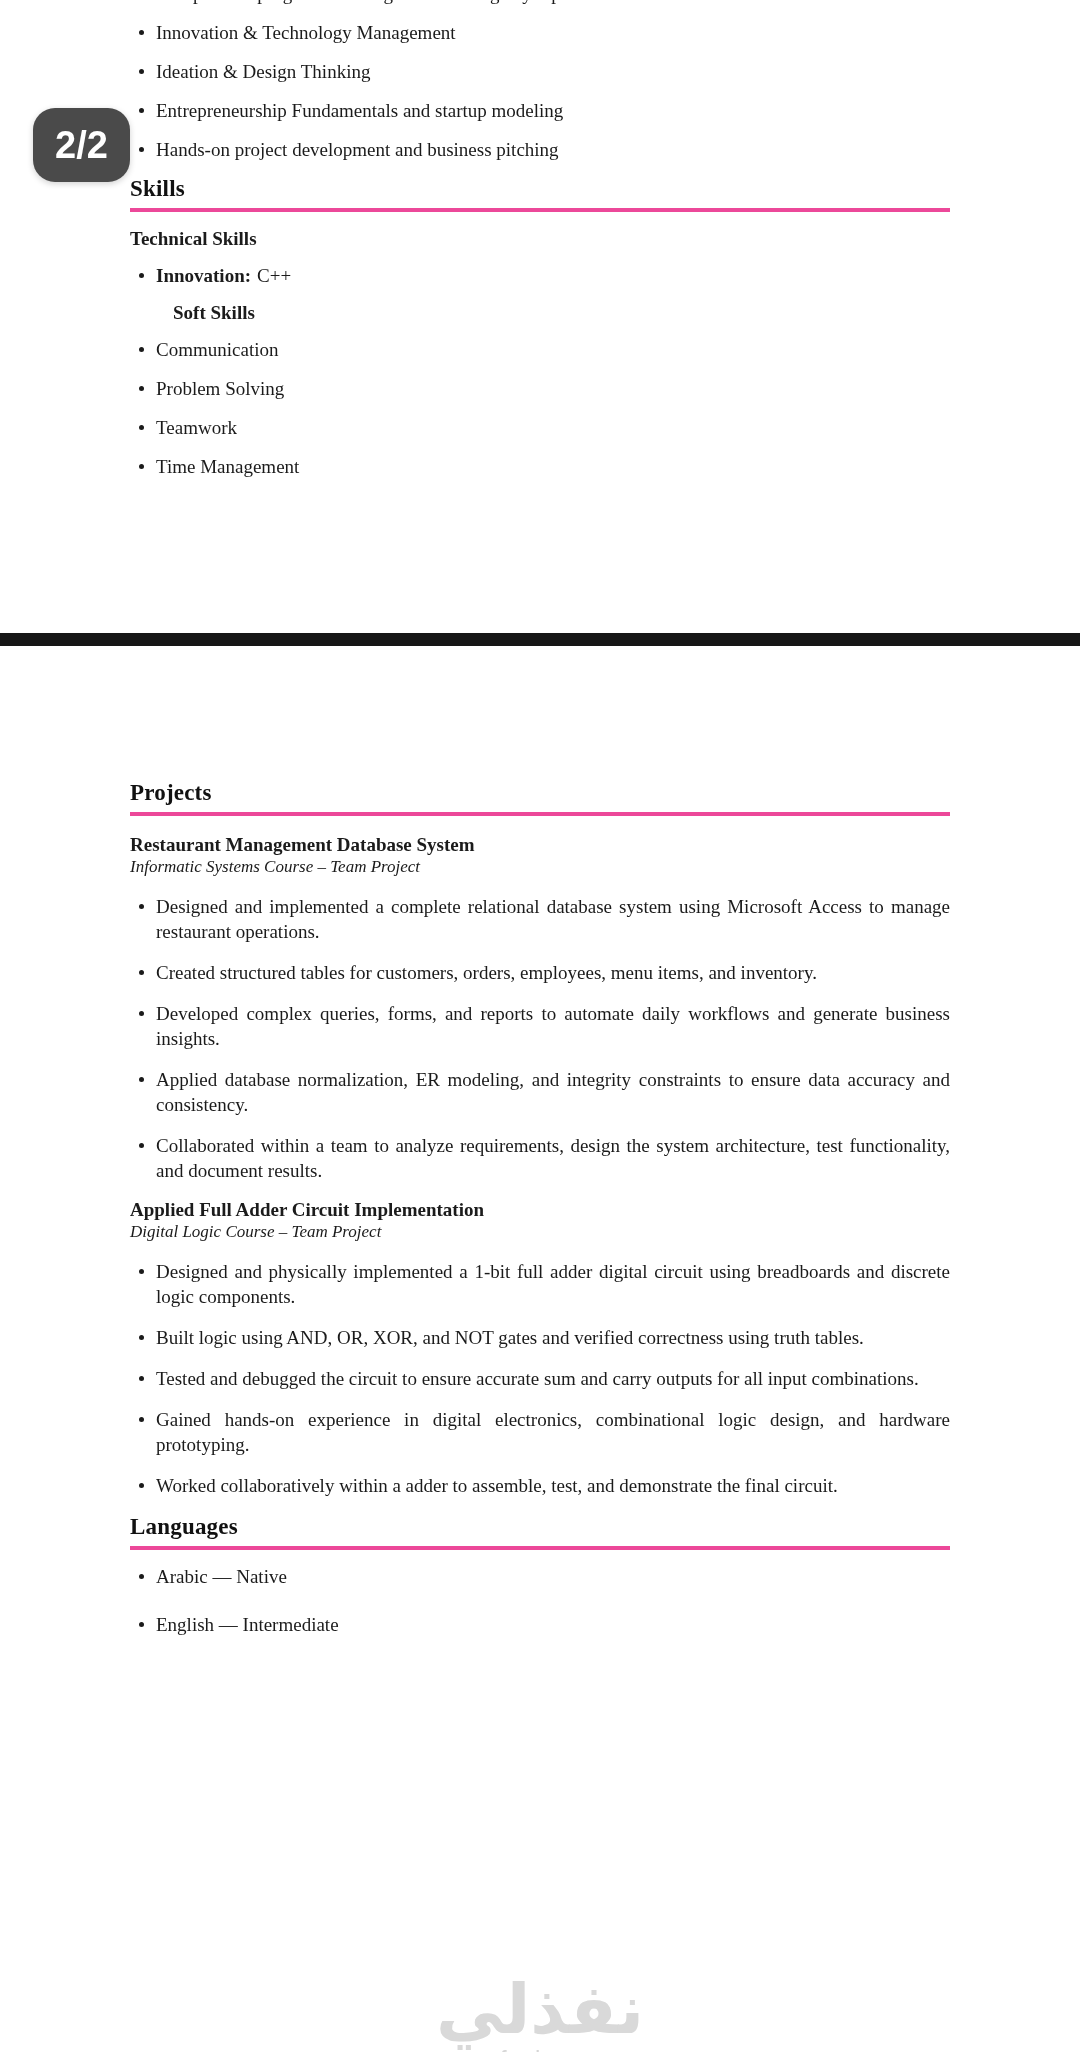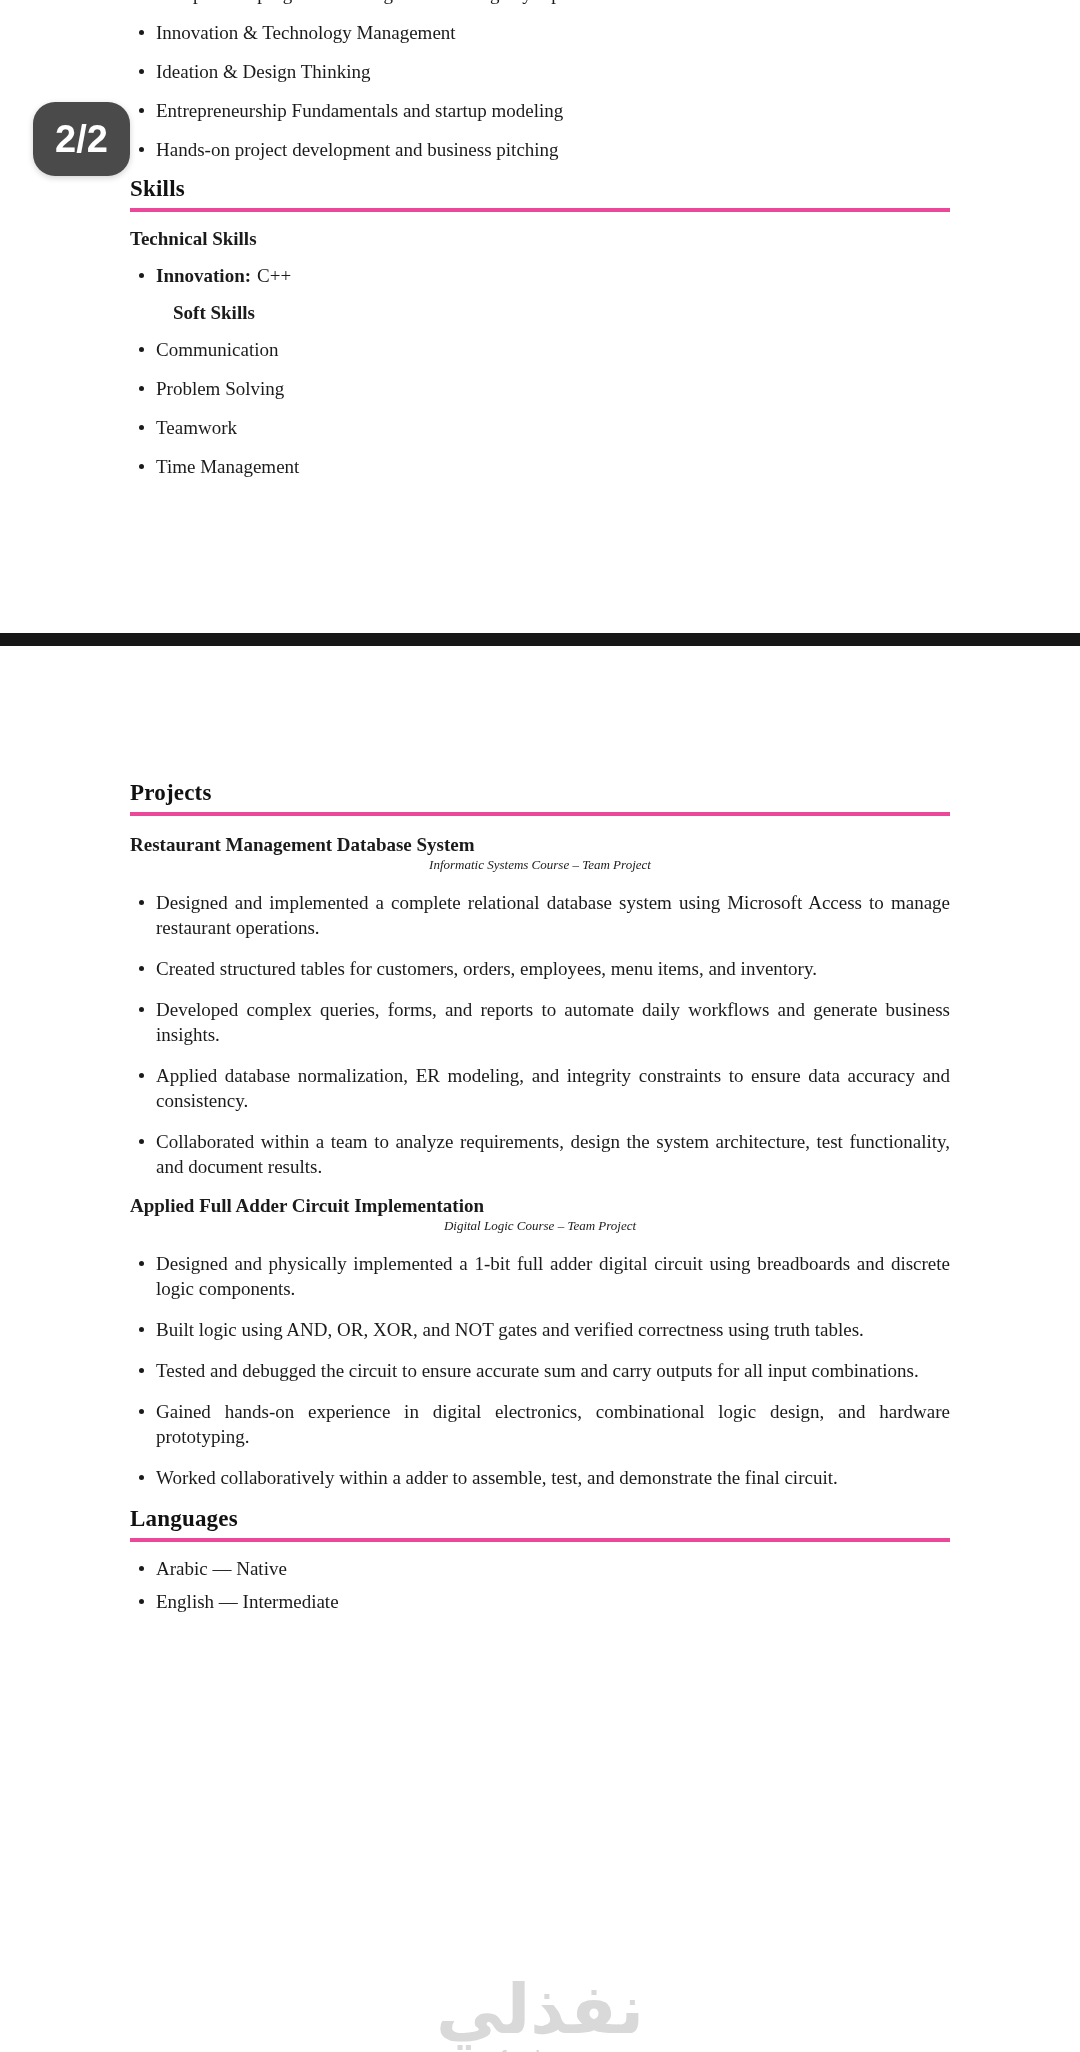--- a/index.html
+++ b/index.html
@@ -7,21 +7,21 @@
     width:1080px;height:2052px;
     background:#ffffff;
     font-family:"Liberation Serif",serif;
     color:#1b1b1b;
     -webkit-font-smoothing:antialiased;
   }
   .canvas{position:relative;width:1080px;height:2052px;overflow:hidden;background:#ffffff;}
 
   
   .page-badge{
-    position:absolute;left:33px;top:102px;
+    position:absolute;left:33px;top:108px;
     width:97px;height:74px;
     background:#4a4a4a;
     border-radius:22px;
     display:flex;align-items:center;justify-content:center;
     color:#ffffff;
     font-family:"Liberation Sans",sans-serif;
     font-size:38px;font-weight:600;
     box-shadow:0 2px 6px rgba(0,0,0,0.18);
     z-index:5;
   }
@@ -75,23 +75,22 @@
     margin:16px 0 13px;
   }
   .kv-label{font-weight:bold;}
   .kv-value{margin-left:6px;}
 
   .proj-title{
     font-size:19px;font-weight:bold;
     margin:18px 0 1px;
   }
   .proj-sub{
-    font-size:13px;font-style:italic;
+    font-size:17px;font-style:italic;
     margin:0 0 17px;
-    text-align:center;
   }
   .lang-gap{margin-top:30px;}
 
   
   .watermark{
     position:absolute;top:1976px;left:50%;
     transform:translateX(-50%);
     text-align:center;
     user-select:none;
   }
@@ -173,21 +172,21 @@
       <li>Designed and physically implemented a 1-bit full adder digital circuit using breadboards and discrete logic components.</li>
       <li>Built logic using AND, OR, XOR, and NOT gates and verified correctness using truth tables.</li>
       <li>Tested and debugged the circuit to ensure accurate sum and carry outputs for all input combinations.</li>
       <li>Gained hands-on experience in digital electronics, combinational logic design, and hardware prototyping.</li>
       <li>Worked collaboratively within a adder to assemble, test, and demonstrate the final circuit.</li>
     </ul>
 
     <h2 class="section lang-gap">Languages</h2>
 
     <ul class="bullets tight-top">
-      <li style="margin-bottom:8px;">Arabic — Native</li>
+      <li style="margin-bottom:23px;">Arabic — Native</li>
       <li>English — Intermediate</li>
     </ul>
   </div>
 
   <div class="watermark">
     <div class="wm-logo">نفذلي</div>
     <div class="wm-site">nafezly.com</div>
   </div>
 
 </div>

